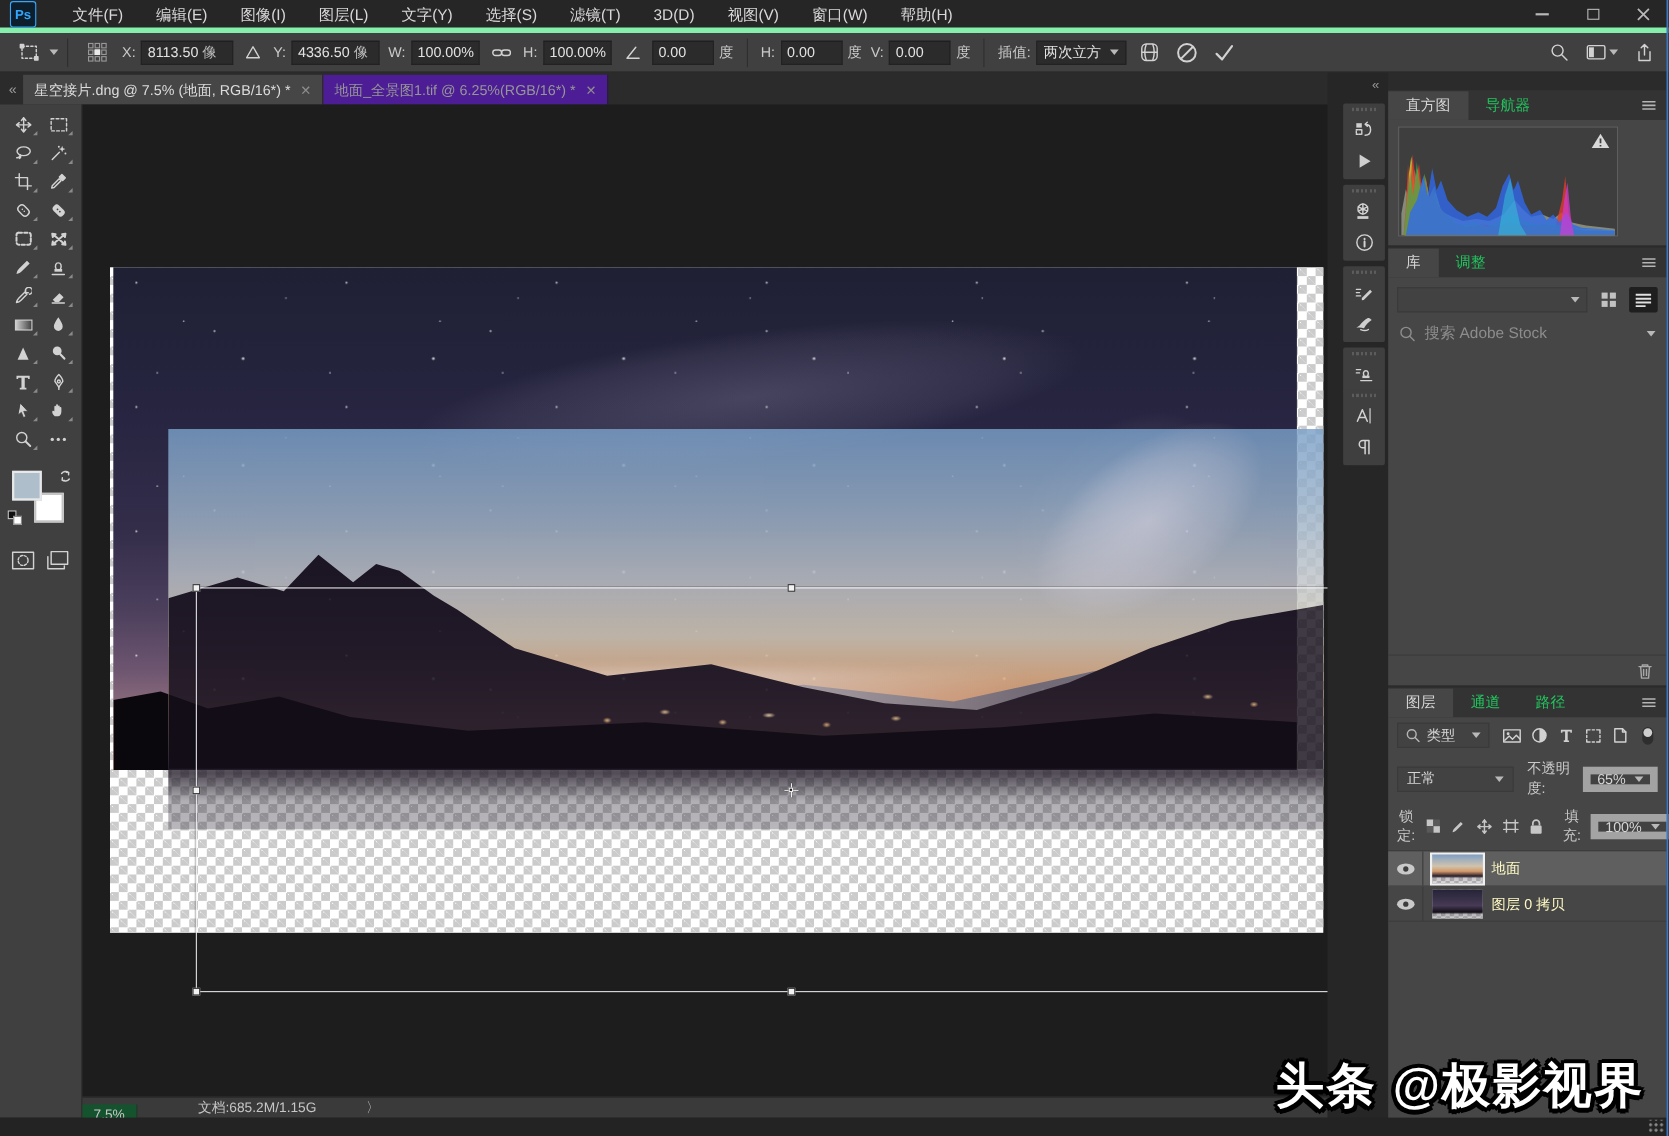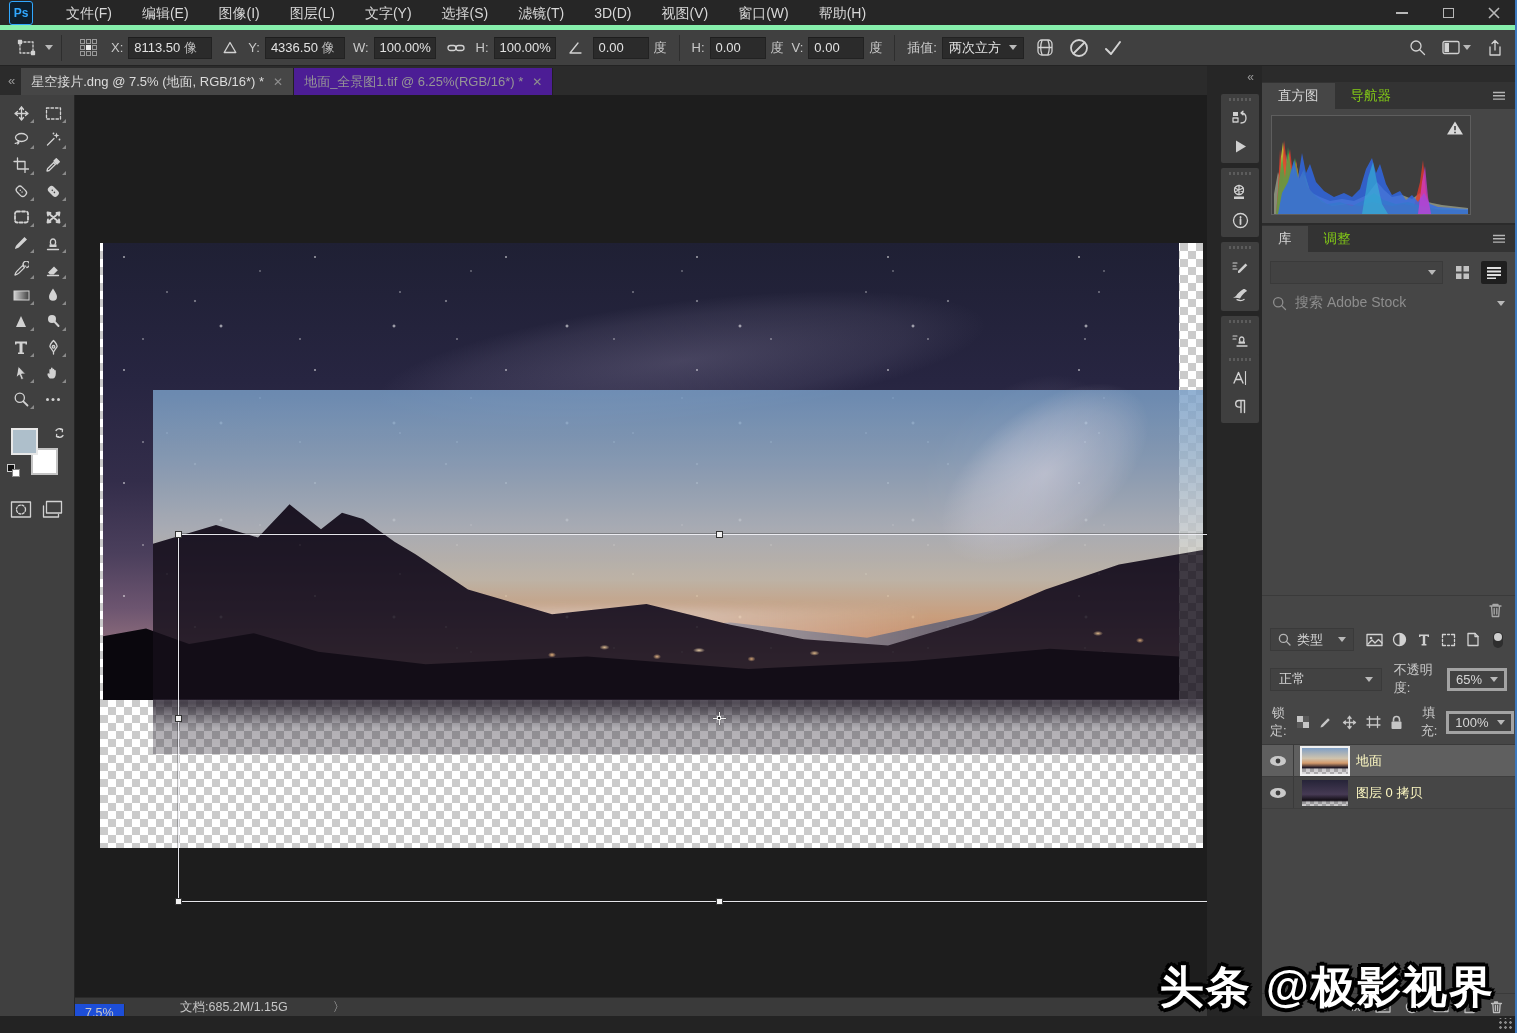--- a/index.html
+++ b/index.html
@@ -82,37 +82,37 @@
     background-image:radial-gradient(3px 2px at 38% 55%,rgba(255,200,130,.95),transparent 4px),radial-gradient(4px 2px at 43% 42%,rgba(255,220,160,.9),transparent 5px),radial-gradient(3px 2px at 48% 58%,rgba(255,205,140,.9),transparent 4px),radial-gradient(5px 2px at 52% 47%,rgba(255,230,180,.95),transparent 6px),radial-gradient(3px 2px at 57% 62%,rgba(255,200,130,.85),transparent 4px),radial-gradient(4px 2px at 63% 52%,rgba(255,215,150,.9),transparent 5px),radial-gradient(4px 2px at 90% 18%,rgba(255,215,150,.9),transparent 5px),radial-gradient(3px 2px at 94% 30%,rgba(255,200,130,.85),transparent 4px);}
   #transform-box{position:absolute;left:78px;top:291px;width:1050px;height:368px;border:1px solid rgba(240,240,245,.95);box-shadow:0 0 0 1px rgba(0,0,0,.25);}
   .handle{position:absolute;width:7px;height:7px;background:#f2f2f2;border:1px solid #333;}
   #ref-cross{position:absolute;left:613px;top:469px;width:13px;height:13px;}
   #ref-cross .h{position:absolute;left:0;top:6px;width:13px;height:1px;background:#eee;box-shadow:0 0 1px #000;}
   #ref-cross .v{position:absolute;left:6px;top:0;width:1px;height:13px;background:#eee;box-shadow:0 0 1px #000;}
   #ref-cross .c{position:absolute;left:4px;top:4px;width:4px;height:4px;background:#222;border:1px solid #eee;}
 
   
   #statusbar{position:absolute;left:75px;top:997px;width:1132px;height:19px;background:#3a3a3a;border-top:1px solid #2a2a2a;display:flex;align-items:center;font-size:12.5px;color:#c6c6c6;}
-  #zoom-box{background:#1d4ed8;height:19px;display:flex;align-items:center;padding:0 10px;min-width:50px;border-right:1px solid #2e2e2e;margin-top:12px;}
+  #zoom-box{background:#14532d;height:19px;display:flex;align-items:center;padding:0 10px;min-width:50px;border-right:1px solid #2e2e2e;margin-top:12px;}
   #doc-info{margin-left:55px;}
   #status-chev{margin-left:45px;color:#b5b5b5;}
 
   
   #right-rail{position:absolute;left:1207px;top:66px;width:55px;height:967px;background:#262626;}
   #rail-collapse{position:absolute;right:8px;top:4px;color:#9a9a9a;font-size:12px;}
   .rail-group{position:absolute;left:14px;width:38px;background:#3f3f3f;border-radius:2px;padding:3px 0;}
   .rail-group::before{content:"";display:block;margin:1px auto 3px;width:22px;height:3px;background-image:repeating-linear-gradient(90deg,#5c5c5c 0 2px,transparent 2px 4px);}
   .rail-btn{height:28px;display:flex;align-items:center;justify-content:center;color:#cfcfcf;}
 
   
   #panels{position:absolute;left:1262px;top:66px;width:253px;height:967px;background:#2b2b2b;}
   .panel-tabs{height:27px;background:#333333;display:flex;align-items:flex-end;position:relative;}
   .ptab{height:26px;display:flex;align-items:center;padding:0 16px;font-size:13.5px;}
   .ptab.active{background:#464646;color:#d6d6d6;}
-  .ptab.inactive{color:#84cc16;}
+  .ptab.inactive{color:#22c55e;}
   .pmenu{position:absolute;right:9px;top:9px;}
   .panel-body{background:#464646;}
 
   #hist-body{height:114px;position:relative;}
   #hist-box{position:absolute;left:9px;top:6px;width:200px;height:100px;background:#3e3e3e;border:1px solid #5e5e5e;}
   #hist-warning{position:absolute;right:6px;top:4px;}
 
   #lib-body{height:371px;position:relative;}
   #lib-controls{display:flex;align-items:center;padding:9px 8px 0 8px;gap:6px;}
   #lib-select{flex:1;height:23px;border:1px solid #3a3a3a;background:#424242;display:flex;align-items:center;justify-content:flex-end;padding:0 6px;}
@@ -122,21 +122,21 @@
   #lib-search .chev{margin-left:auto;}
   #lib-trash-row{position:absolute;bottom:0;left:0;width:100%;height:28px;border-top:1px solid #3a3a3a;display:flex;align-items:center;justify-content:flex-end;padding-right:12px;}
 
   #layers-body{height:400px;position:relative;font-size:13px;}
   .lrow{display:flex;align-items:center;padding:5px 8px;gap:6px;}
   #filter-row .gap{flex:1}
   #filter-select{display:flex;align-items:center;gap:6px;background:#424242;border:1px solid #3a3a3a;height:23px;padding:0 7px;width:96px;}
   .mini-ico{display:flex;align-items:center;justify-content:center;width:22px;height:22px;}
   #blend-select{display:flex;align-items:center;background:#424242;border:1px solid #3a3a3a;height:23px;padding:0 8px;width:128px;}
   #blend-select .chev{margin-left:auto;}
-  .valbox{display:flex;align-items:center;background:#424242;border:3px solid #a3a3a3;height:23px;padding:0 6px;gap:8px;}
+  .valbox{display:flex;align-items:center;background:#424242;border:7px solid #a3a3a3;height:23px;padding:0 6px;gap:8px;}
   #lock-row{gap:9px;padding-top:2px;padding-bottom:4px;text-align:center;}
   #layers-list{border-top:1px solid #3a3a3a;}
   .layer-item{display:flex;align-items:center;height:32px;border-bottom:1px solid #3e3e3e;}
   .layer-item.selected{background:#5f5f5f;}
   .eye-cell{width:32px;display:flex;align-items:center;justify-content:center;border-right:1px solid #3a3a3a;align-self:stretch;}
   .thumb{width:46px;height:26px;margin:0 8px;background-color:#fff;background-image:linear-gradient(45deg,#c8c8c8 25%,transparent 25%,transparent 75%,#c8c8c8 75%),linear-gradient(45deg,#c8c8c8 25%,transparent 25%,transparent 75%,#c8c8c8 75%);background-size:8px 8px;background-position:0 0,4px 4px;position:relative;}
   .thumb.sel{outline:2px solid #f0f0f0;}
   .thumb .img{position:absolute;inset:0;}
   .t-ground{background:linear-gradient(180deg,#7f9fc5 0%,#cfc3ad 40%,#d49a6c 58%,#241b27 75%,rgba(36,27,39,.25) 82%,rgba(36,27,39,.15) 100%);}
   .t-sky{background:linear-gradient(180deg,#262438 0%,#463a54 55%,#120d15 78%,rgba(18,13,21,.3) 85%,rgba(18,13,21,.2) 100%);}
@@ -708,20 +708,30 @@
       </div>
       <div id="lib-trash-row">
         <span>
             <svg class="ico" width="15" height="16" style="stroke:#a8a8a8">
               <path d="M2 4h11M5 4V2.5h5V4M3.5 4l.8 10.5h6.4L11.5 4M6.2 6.5v5.5M8.8 6.5v5.5"></path>
             </svg>
           </span>
       </div>
     </div>
 
+    <div class="panel-tabs" style="margin-top:2px">
+      <div class="ptab active">图层</div>
+      <div class="ptab inactive">通道</div>
+      <div class="ptab inactive">路径</div>
+      <span class="pmenu">
+          <svg width="14" height="10">
+            <path d="M1 1.5h12M1 4.8h12M1 8.1h12" stroke="#b5b5b5" stroke-width="1.4"></path>
+          </svg>
+        </span>
+    </div>
     <div class="panel-body" id="layers-body">
       <div class="lrow" id="filter-row">
         <div id="filter-select">
           <svg class="ico" width="13" height="13" style="stroke:#b5b5b5">
               <circle cx="5.4" cy="5.4" r="4"></circle>
               <path d="M8.4 8.4L12 12"></path>
             </svg>
           <span>类型</span>
           <span class="chev" style="margin-left:auto"></span>
         </div>

